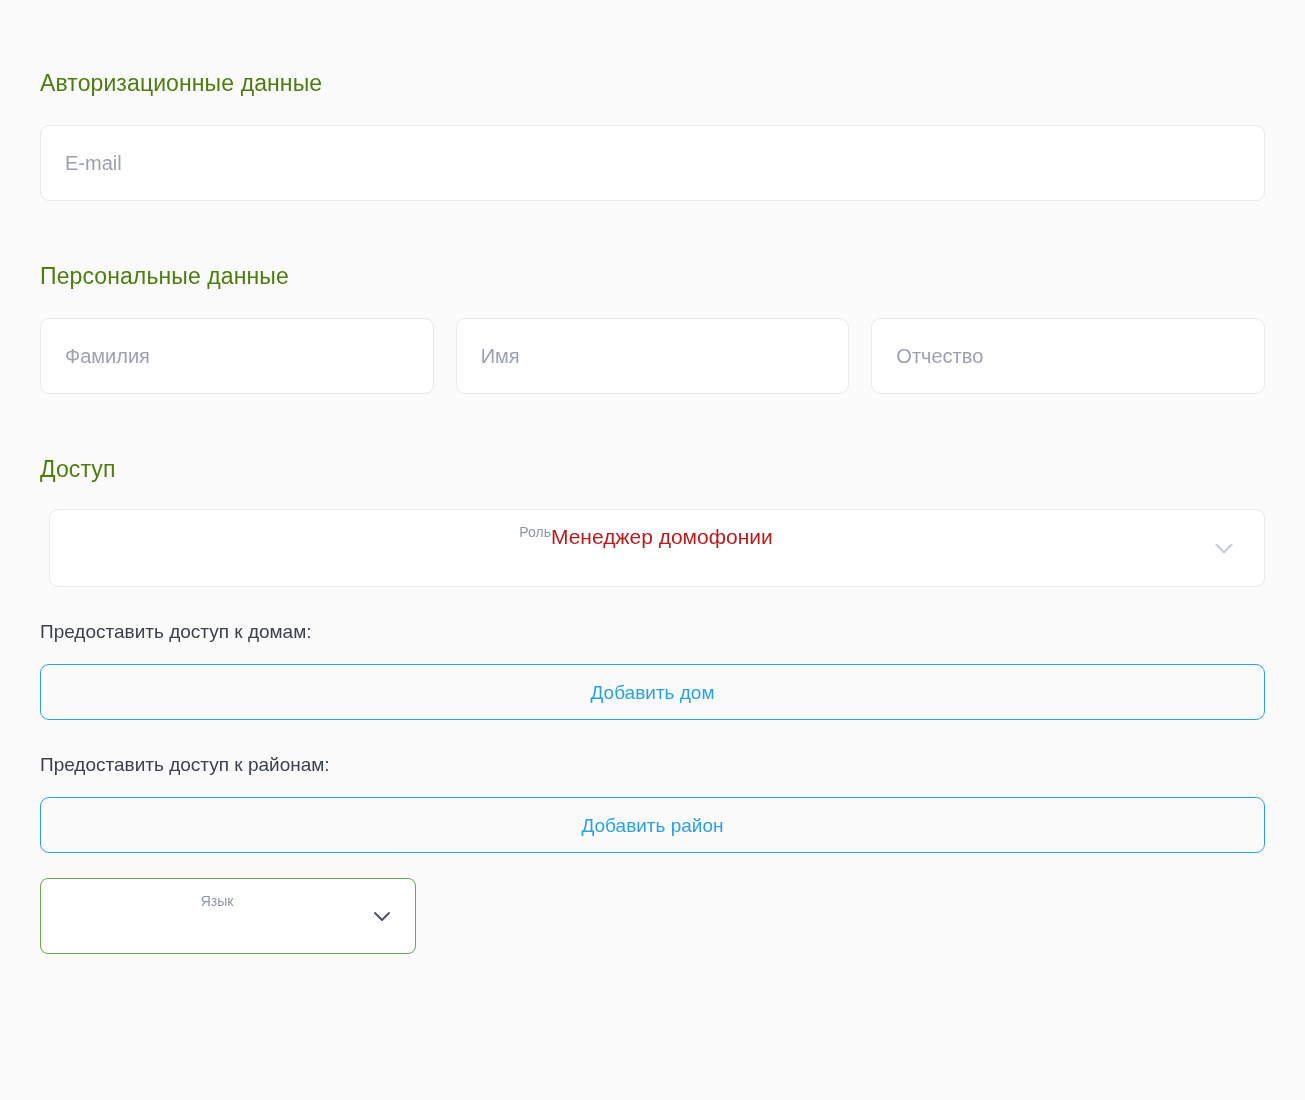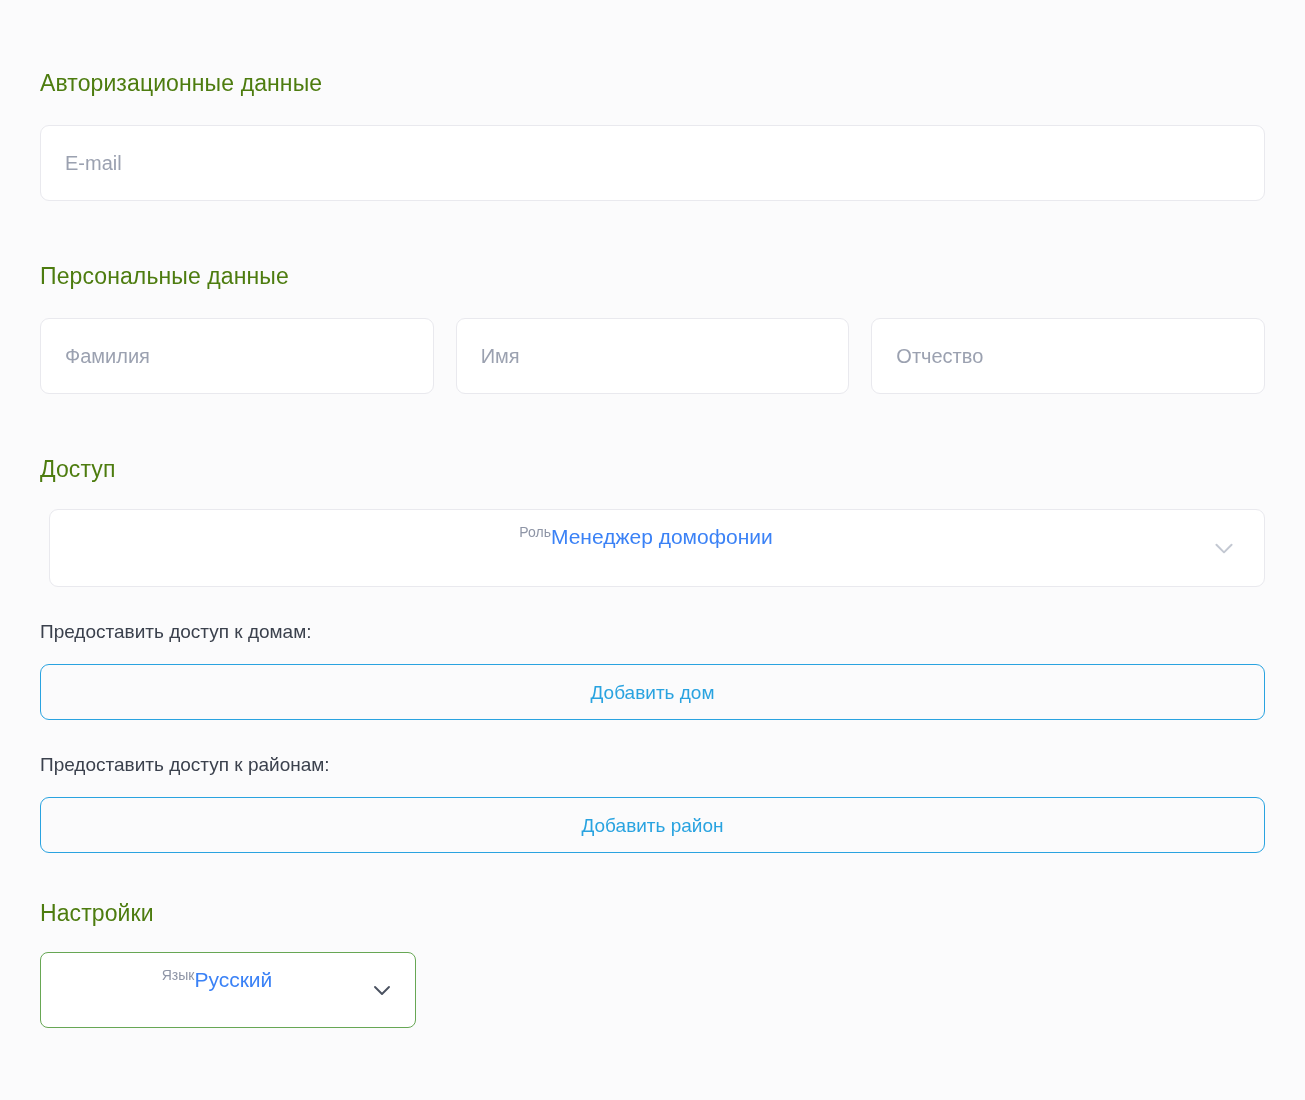--- a/index.html
+++ b/index.html
@@ -92,21 +92,21 @@
     border-radius: 8px;
   }
   .select-label {
     font-size: 14px;
     color: #8e95a6;
     line-height: 1.25;
     margin-bottom: 3px;
   }
   .select-value {
     font-size: 21px;
-    color: #3b82f6;
+    color: #b91c1c;
     line-height: 1.25;
   }
   .chevron {
     position: absolute;
     top: 50%;
     transform: translateY(-50%);
     right: 28px;
     width: 26px;
     height: 26px;
     pointer-events: none;
@@ -190,26 +190,24 @@
         </svg>
       </span>
     </div>
 
     <div class="access-label">Предоставить доступ к домам:</div>
     <button class="btn-outline">Добавить дом</button>
 
     <div class="access-label">Предоставить доступ к районам:</div>
     <button class="btn-outline">Добавить район</button>
 
-    <h2 class="section-title sec-set-title">Настройки</h2>
 
     <div class="settings-select">
       <div class="select-box green">
         <span class="select-label">Язык</span>
-        <span class="select-value">Русский</span>
       </div>
       <span class="chevron">
         <svg viewBox="0 0 24 24" fill="none" xmlns="http://www.w3.org/2000/svg">
           <path d="M5 9 L12 16 L19 9" stroke="#4a5160" stroke-width="1.9" stroke-linecap="round" stroke-linejoin="round"></path>
         </svg>
       </span>
     </div>
 
     <div class="spacer-bottom"></div>
   </div>

